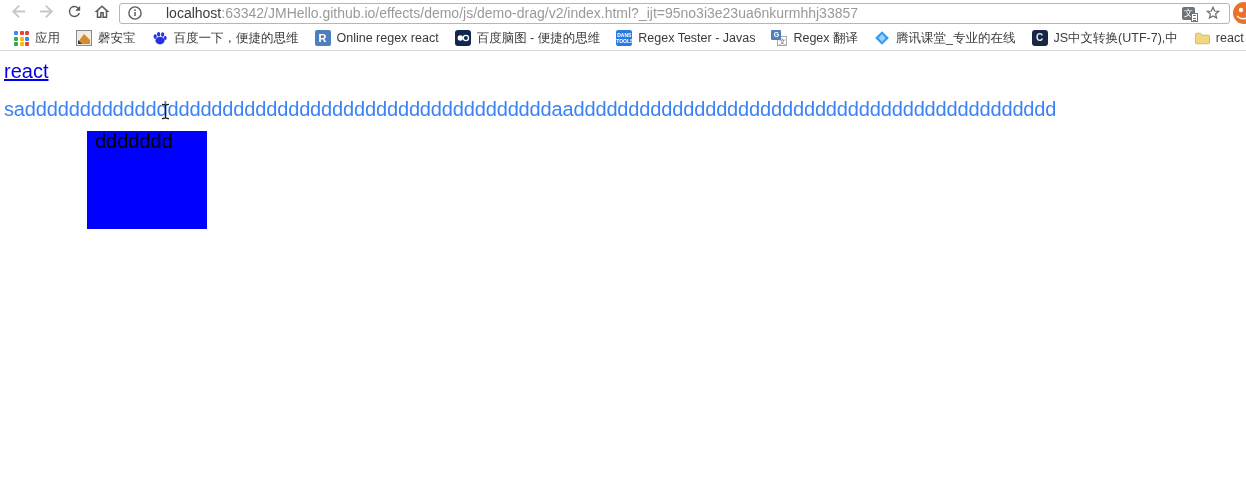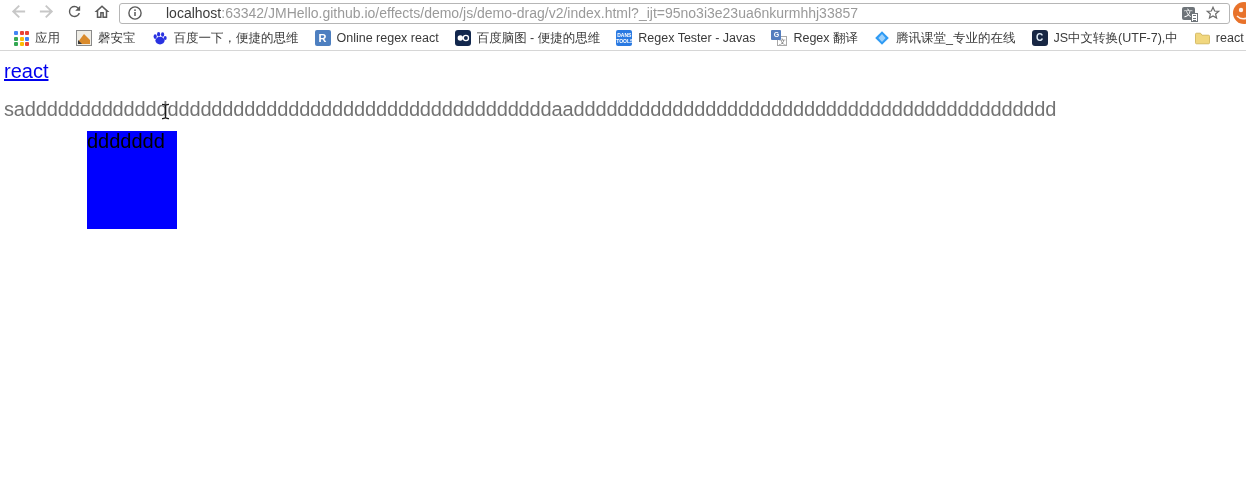--- a/index.html
+++ b/index.html
@@ -72,26 +72,26 @@
   .gt-front { position:absolute; left:0; top:0; width:10px; height:10px; background:#547dbe; border-radius:1px; color:#fff; font-size:7px; font-weight:bold; line-height:10px; text-align:center; }
   .js-conv { background:#182744; border-radius:3px; color:#dfeaf5; font-weight:bold; font-size:10px; line-height:16px; text-align:center; }
 
   
   .content { position:relative; height:445px; background:#fff; }
   .page-link {
     position:absolute; left:4px; top:9px; font-size:20px;
     color:#0000ee; text-decoration:underline; cursor:pointer;
   }
   .page-text {
-    position:absolute; left:4px; top:47px; font-size:20px; color:#737373;
+    position:absolute; left:4px; top:47px; font-size:20px; color:#3b82f6;
     white-space:nowrap; letter-spacing:-0.15px;
   }
   .drag-box {
-    position:absolute; left:87px; top:80px; width:90px; height:98px;
-    background:#0000ff; cursor:move;
+    position:absolute; left:87px; top:80px; width:120px; height:98px;
+    background:#0000ff; cursor:move;padding-left:8px;
   }
   .drag-box .box-label {
     font-size:20px; line-height:20px; color:#000; white-space:nowrap;
   }
   .ibeam { position:absolute; left:160px; top:52px; }
 </style>
 </head>
 <body>
 
 <div class="toolbar">

